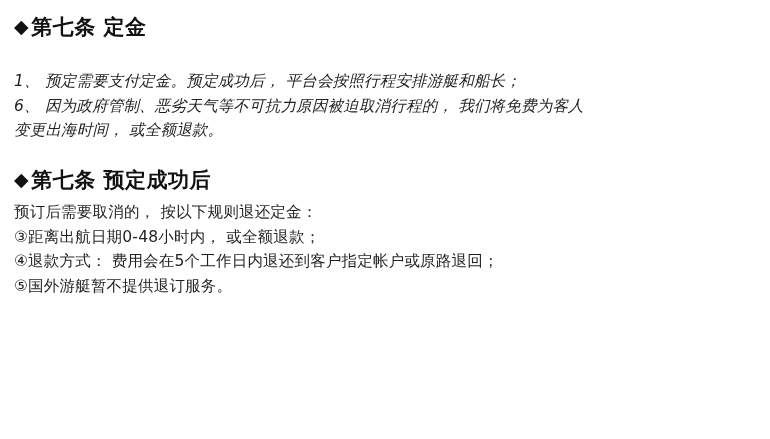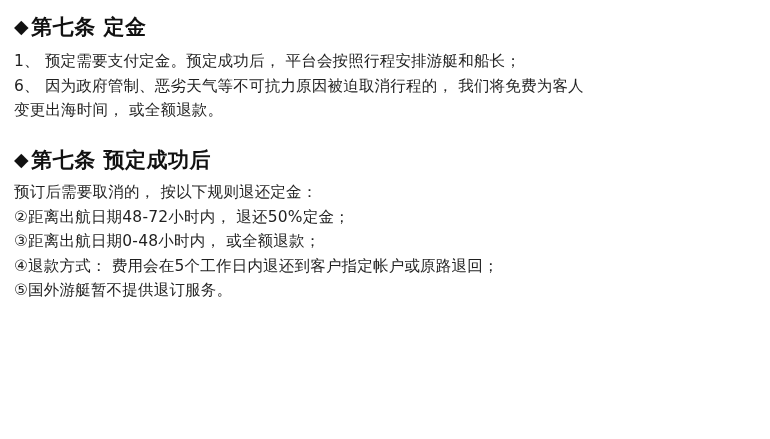--- a/index.html
+++ b/index.html
@@ -45,21 +45,22 @@
   .body-block {
     font-size: 15.5px;
     line-height: 1.58;
     color: #1f1f1f;
     letter-spacing: 0.2px;
   }
   .body-line {
     white-space: pre-wrap;
   }
   .block-1 {
-    margin-top: 8px;
+    margin-top: 28px;
+    font-style: italic;
   }
   .heading-2 {
     margin-top: 24px;
   }
   .block-2 {
     margin-top: 6px;
   }
   .list-line {
     white-space: pre-wrap;
   }
@@ -80,19 +81,18 @@
     <div class="body-line">变更出海时间， 或全额退款。</div>
   </div>
 
   <h2 class="section-heading heading-2">
     <span class="diamond-icon">◆</span>
     <span class="heading-title">第七条 预定成功后</span>
   </h2>
 
   <div class="body-block block-2">
     <div class="list-line">预订后需要取消的， 按以下规则退还定金：</div>
-    <div class="list-line">②距离出航日期48-72小时内， 退还50%定金；</div>
     <div class="list-line">③距离出航日期0-48小时内， 或全额退款；</div>
     <div class="list-line">④退款方式： 费用会在5个工作日内退还到客户指定帐户或原路退回；</div>
     <div class="list-line">⑤国外游艇暂不提供退订服务。</div>
   </div>
 
 </div>
 
 </body></html>

